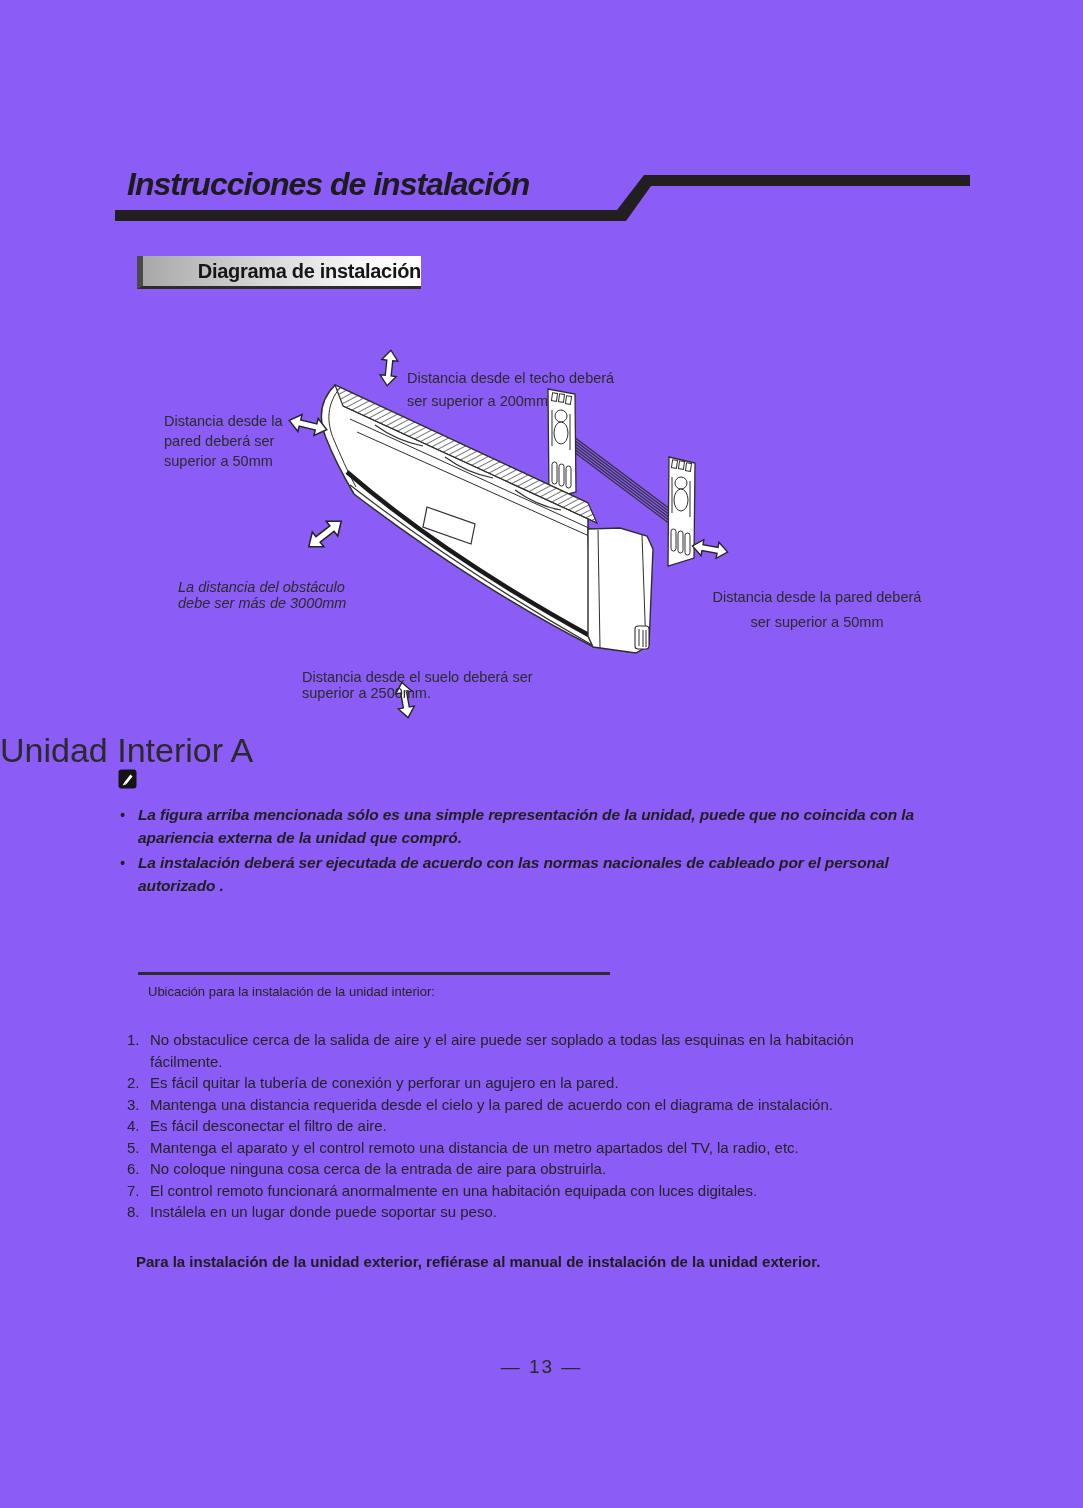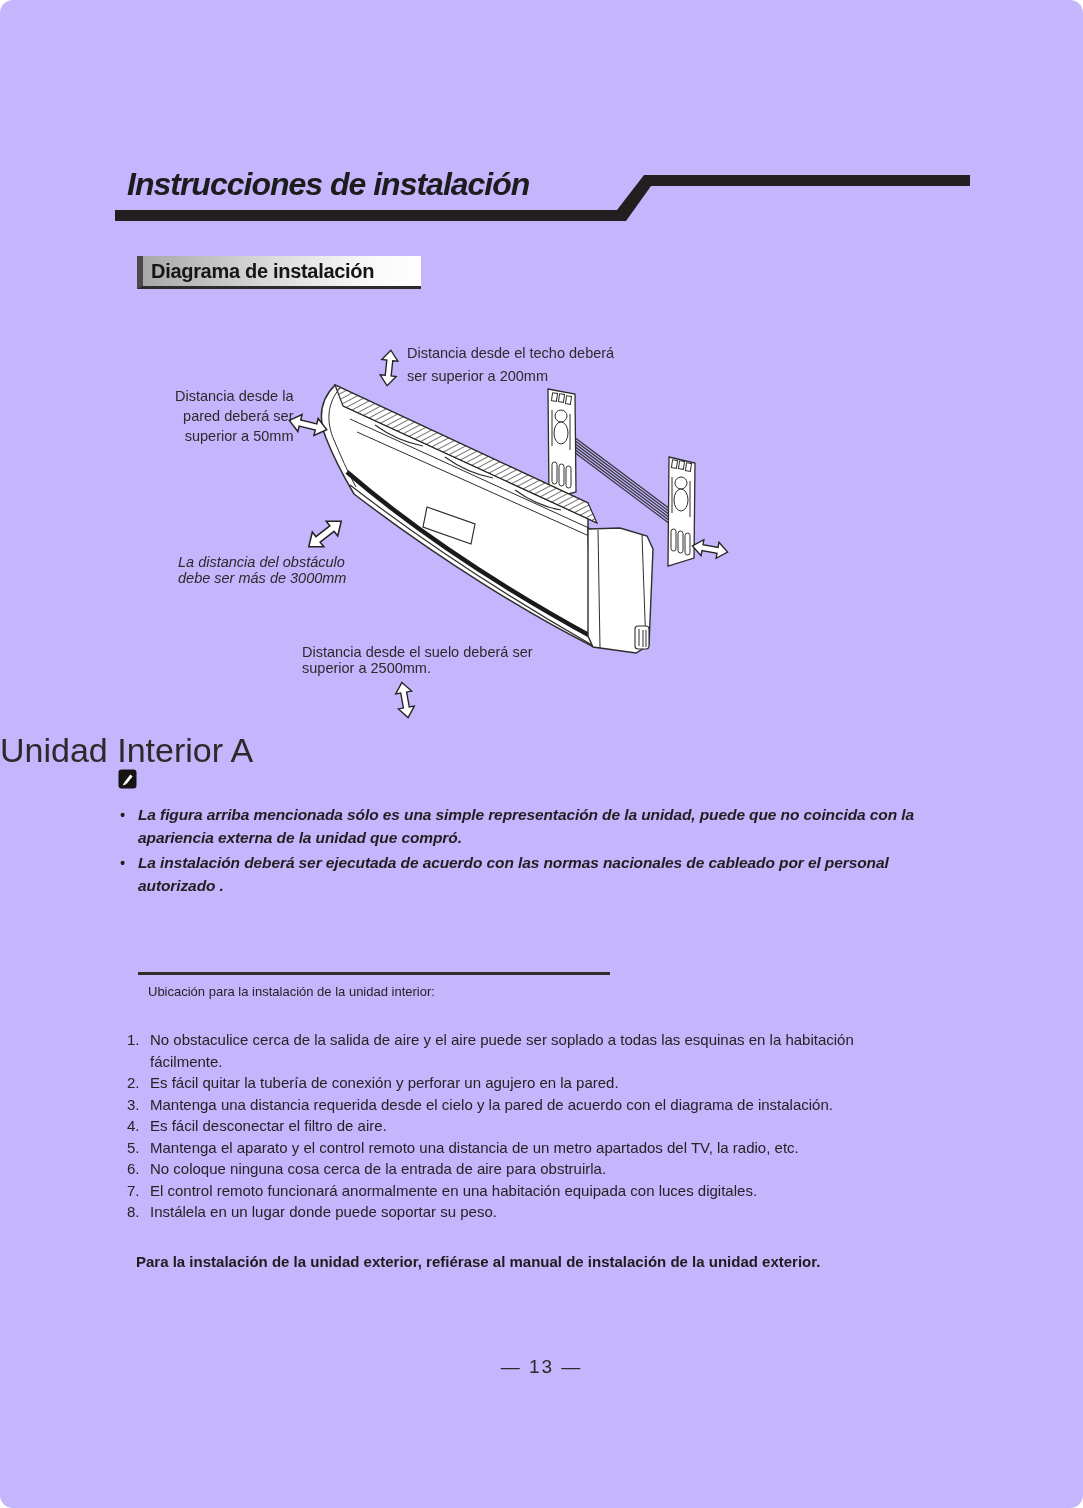--- a/index.html
+++ b/index.html
@@ -1,53 +1,52 @@
 <!DOCTYPE html>
 <html><head>
 <meta charset="utf-8">
 <style>
   html,body{margin:0;padding:0;background:#ffffff;}
   .page{
     position:relative;
     width:1083px;height:1508px;
     margin:0 auto;
-    background:#c4b5fd;
+    background:#8b5cf6;
     font-family:"Liberation Sans", sans-serif;
     color:#232323;
     overflow:hidden;
-    border-radius:13px;
   }
   .abs{position:absolute;}
 
   
   .doc-title{
     left:127px;top:166px;
     font-size:32px;font-weight:bold;font-style:italic;
     letter-spacing:-1px;color:#1c1c1c;white-space:nowrap;
   }
   .swoosh{left:0;top:0;width:1083px;height:240px;}
 
   
   .sec-head{
     border-left:6px solid #4a4a4a;
     background:linear-gradient(to right,#a8a8a8 0%,#d9d9d9 45%,#f8f8f8 80%,#ffffff 100%);
     font-size:20px;font-weight:bold;letter-spacing:-0.3px;color:#161616;
-    padding:4px 0 3px 8px;box-sizing:border-box;white-space:nowrap;
+    padding:4px 0 3px 27px;box-sizing:border-box;white-space:nowrap;text-align:right;
   }
   .sec-head-1{left:137px;top:256px;width:284px;border-bottom:3px solid #2c2c2c;}
   .sec-head-2{left:137px;top:941px;width:416px;}
   .sec-underline-2{left:138px;top:972px;width:472px;height:3px;background:#2c2c2c;}
 
   
   .diagram{left:150px;top:330px;width:820px;height:410px;}
   .diagram svg{position:absolute;left:0;top:0;}
-  .dlabel{position:absolute;font-size:14.5px;color:#2b2b2b;}
+  .dlabel{position:absolute;font-size:14.5px;color:#2b2b2b;margin-top:25px;}
   .dlabel div{white-space:nowrap;}
   .lab-ceiling{left:257px;top:12px;line-height:23px;}
-  .lab-wall-left{left:25px;top:56px;line-height:20px;text-align:right;}
+  .lab-wall-left{left:14px;top:56px;line-height:20px;}
   .lab-obstacle{left:28px;top:224px;line-height:16px;font-style:italic;}
   .lab-floor{left:152px;top:314px;line-height:16px;}
   .lab-wall-right{left:552px;top:230px;width:230px;text-align:center;line-height:25px;}
 
   .unit-caption{
     left:0;top:731px;width:1083px;text-align:left;
     font-size:34px;color:#2a2a2a;letter-spacing:0px;
   }
 
   
@@ -177,20 +176,24 @@
       <div>superior a 50mm</div>
     </div>
     <div class="dlabel lab-obstacle">
       <div>La distancia del obstáculo</div>
       <div>debe ser más de 3000mm</div>
     </div>
     <div class="dlabel lab-floor">
       <div>Distancia desde el suelo deberá ser</div>
       <div>superior a 2500mm.</div>
     </div>
+    <div class="dlabel lab-wall-right">
+      <div>Distancia desde la pared deberá</div>
+      <div>ser superior a 50mm</div>
+    </div>
   </div>
 
   <div class="abs unit-caption">Unidad Interior A</div>
 
   <svg class="abs note-icon" viewBox="0 0 19 20" xmlns="http://www.w3.org/2000/svg">
     <rect x="0.5" y="0.5" width="18" height="19" rx="3" fill="#141414"></rect>
     <path d="M6.2,13.6 L12.4,5.6 L14.6,7.6 L8.2,15.2 Z" fill="#ffffff"></path>
     <path d="M4.6,16.6 L6.2,13.6 L8.2,15.2 Z" fill="#ffffff"></path>
   </svg>
 

